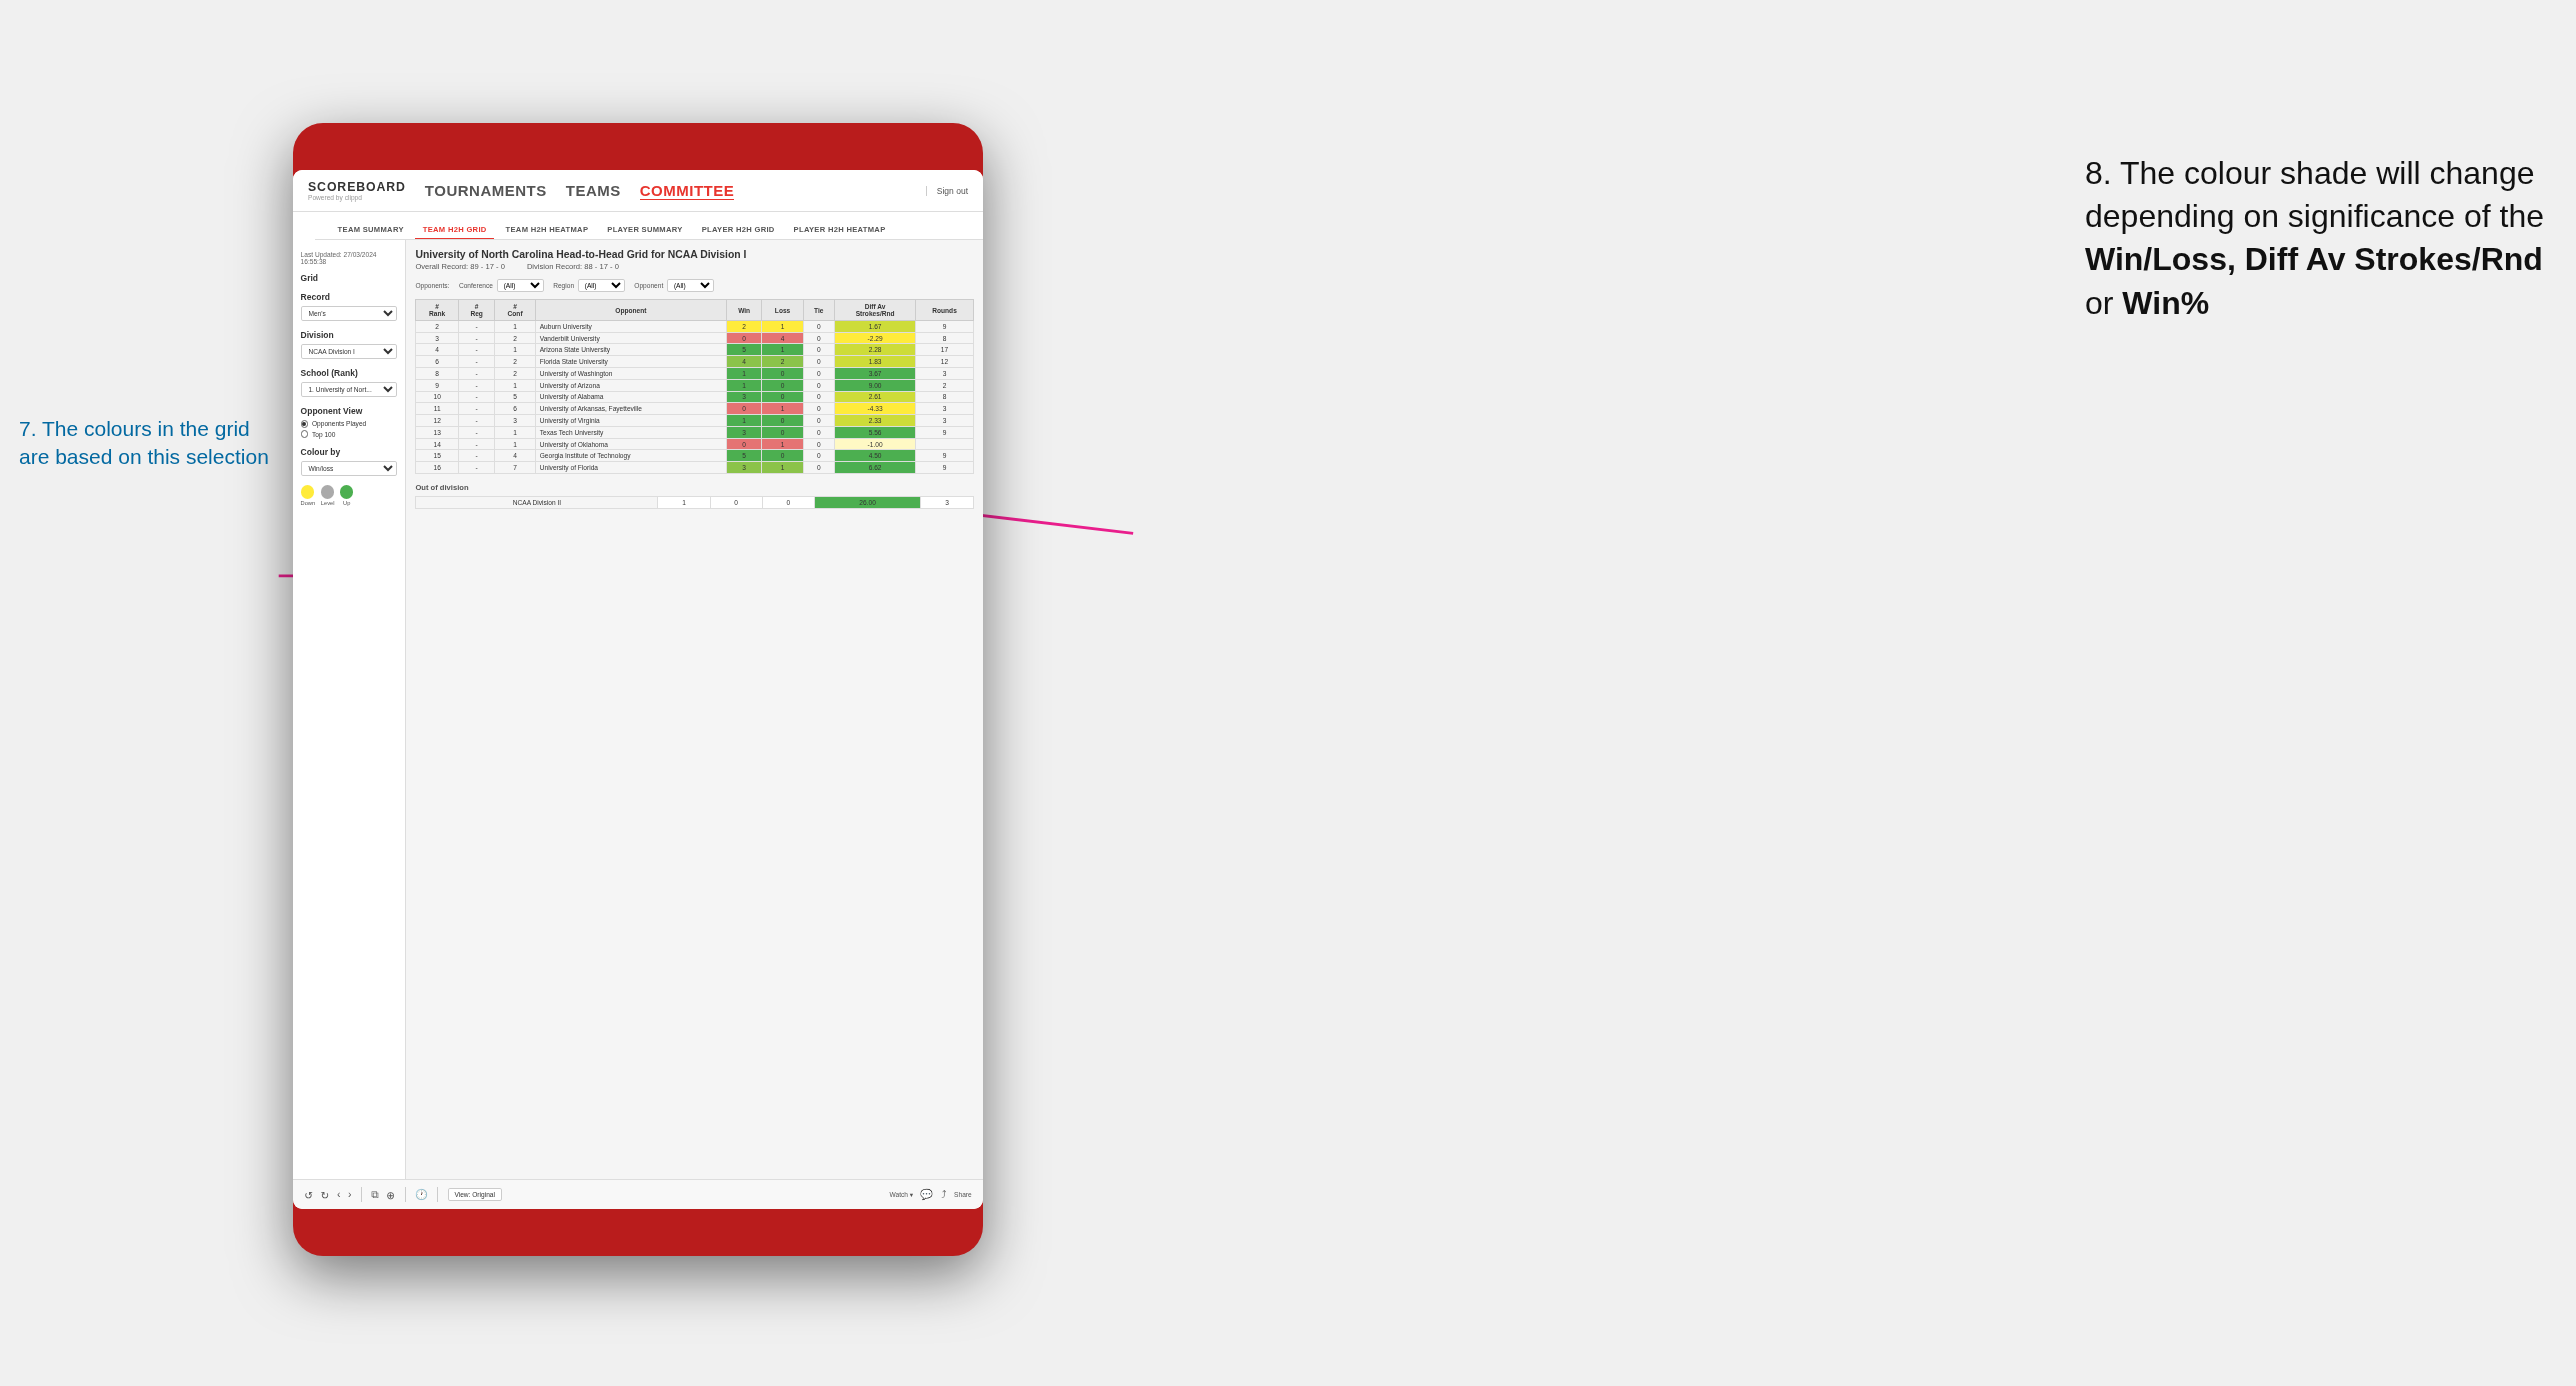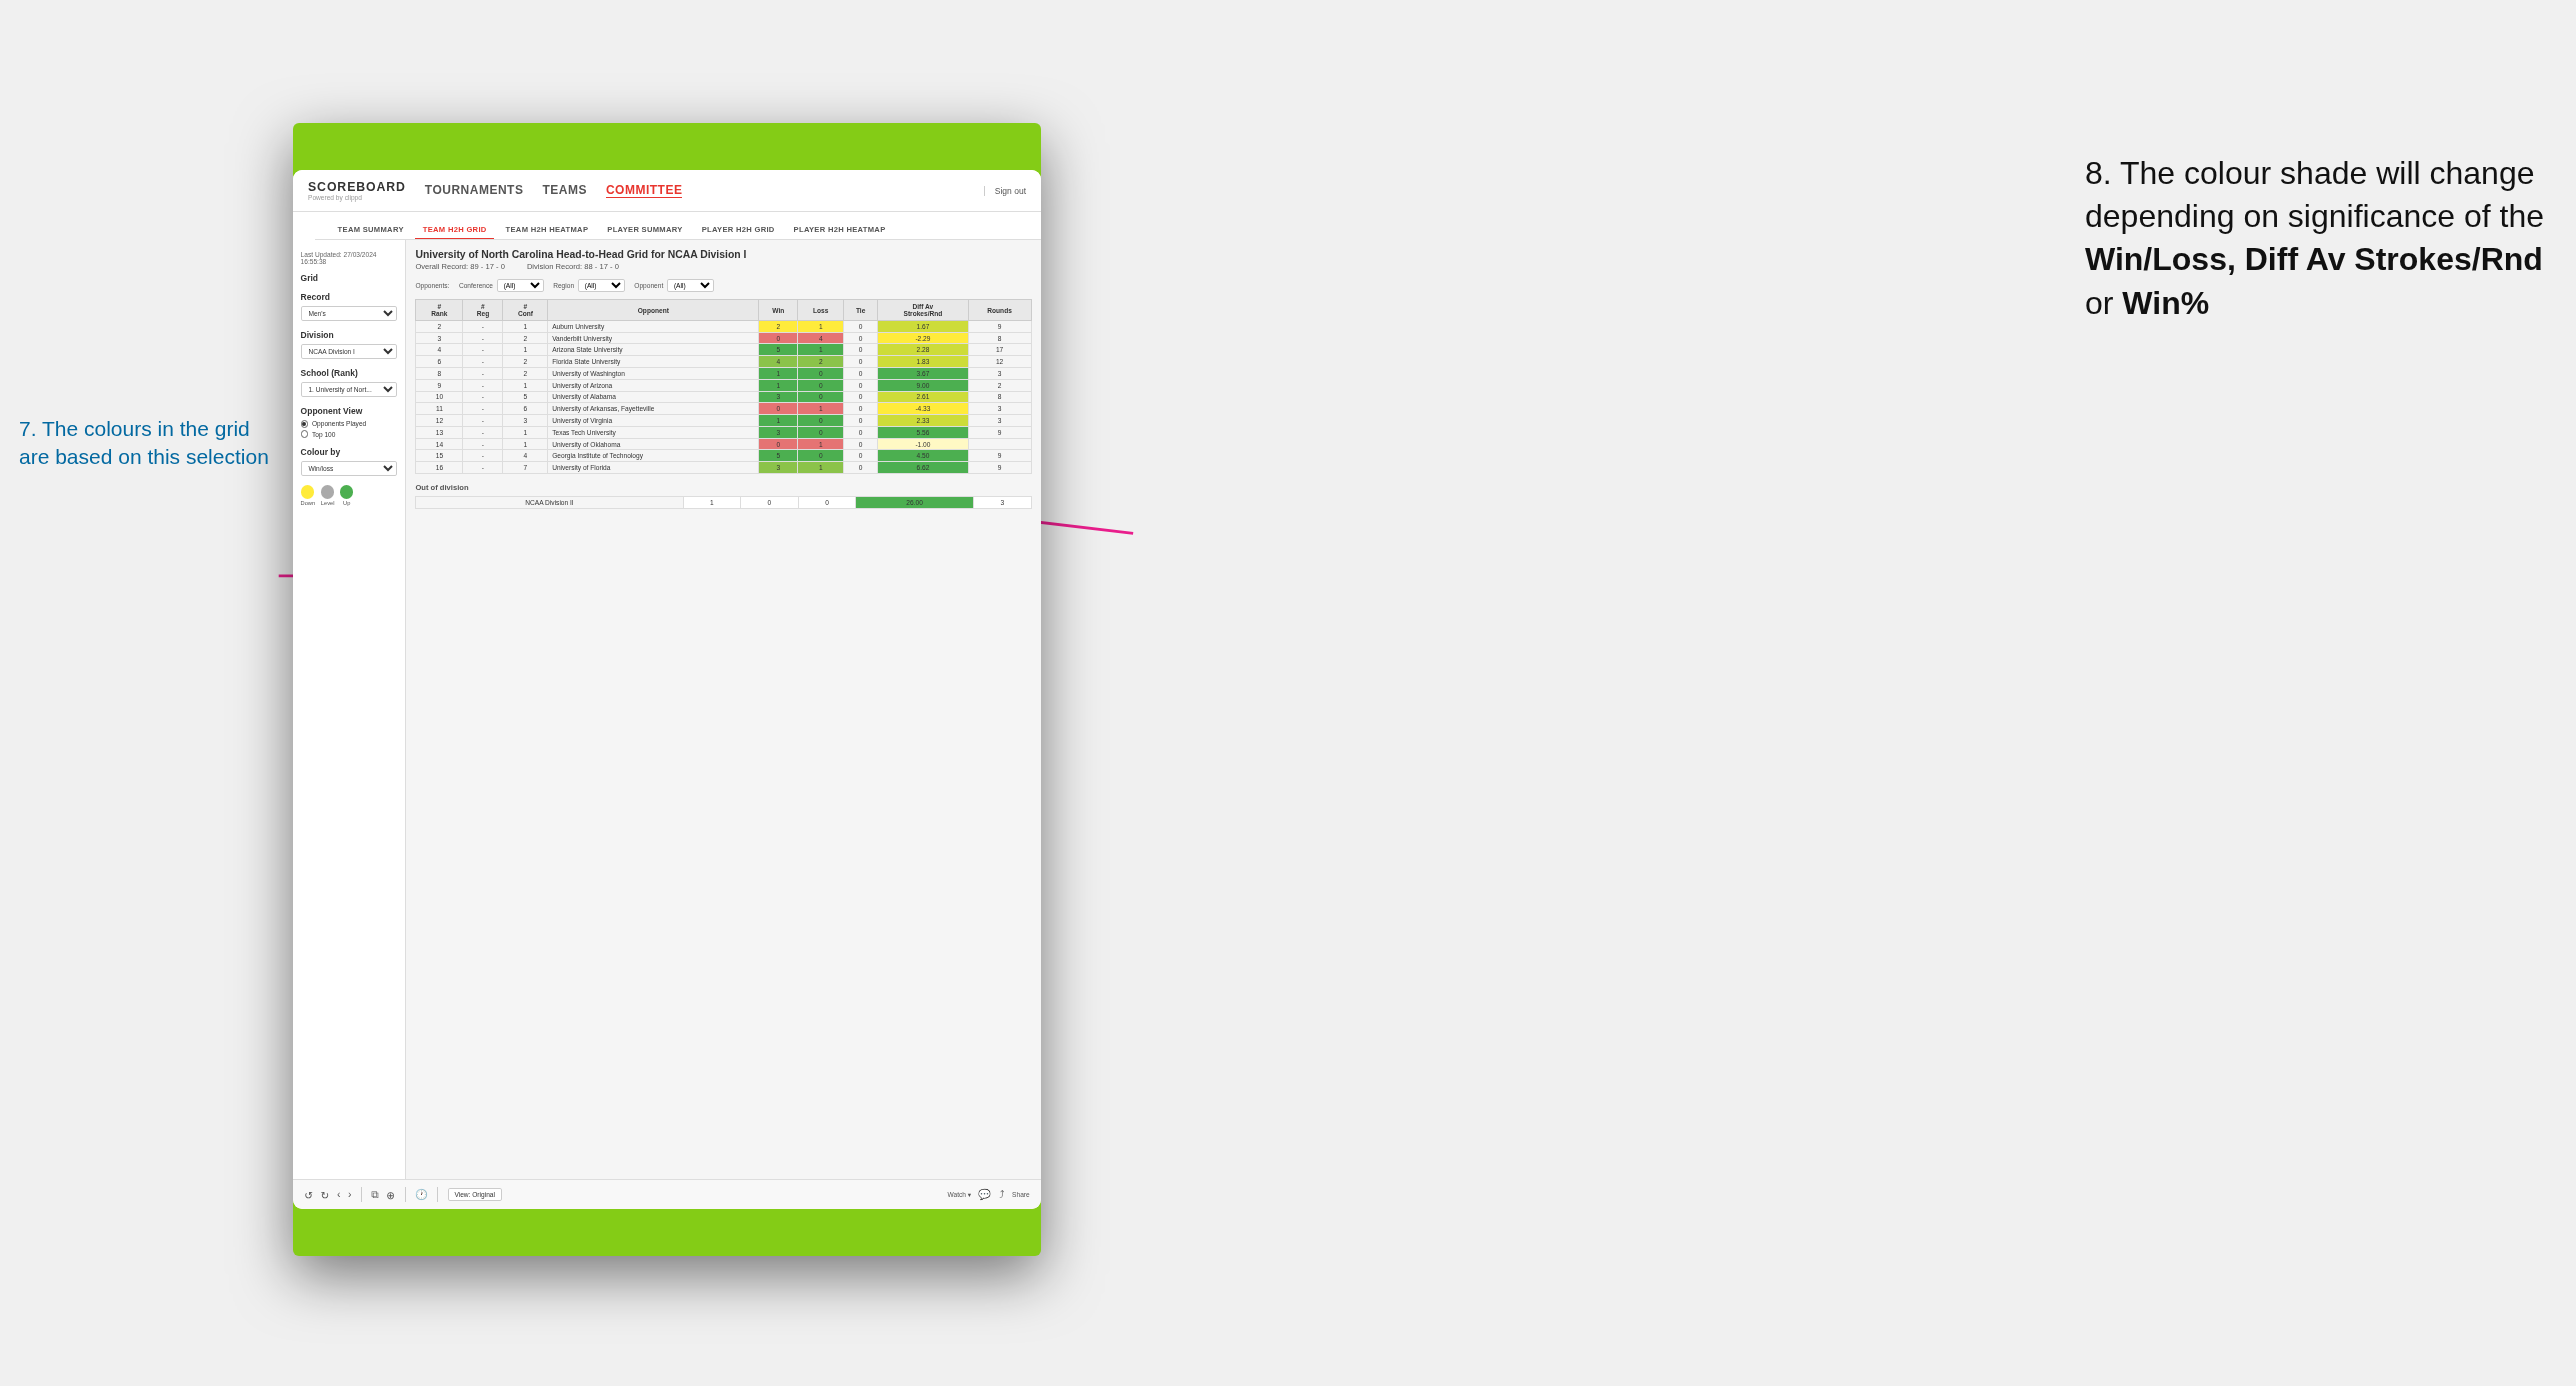--- a/index.html
+++ b/index.html
@@ -10,24 +10,24 @@
       height: 1386px;
       position: relative;
       overflow: hidden;
     }
 
     
     .tablet-frame {
       position: absolute;
       left: 293px;
       top: 123px;
-      width: 748px;
+      width: 690px;
       height: 1133px;
-      background: #84cc16;
-      border-radius: 6px;
+      background: #b91c1c;
+      border-radius: 30px;
       box-shadow: 0 19px 57px rgba(0,0,0,0.5);
       display: flex;
       align-items: center;
       justify-content: center;
     }
 
     .tablet-screen {
       width: 774px;
       height: 1039px;
       background: #fff;
@@ -66,21 +66,21 @@
       color: #999;
     }
 
     .nav-items {
       display: flex;
       gap: 19px;
       flex: 1;
     }
 
     .nav-item {
-      font-size: 12px;
+      font-size: 15px;
       color: #555;
       cursor: pointer;
       text-transform: uppercase;
       font-weight: 600;
       letter-spacing: 0.5px;
     }
 
     .nav-item.active {
       color: #e8352e;
       border-bottom: 1.9px solid #e8352e;

